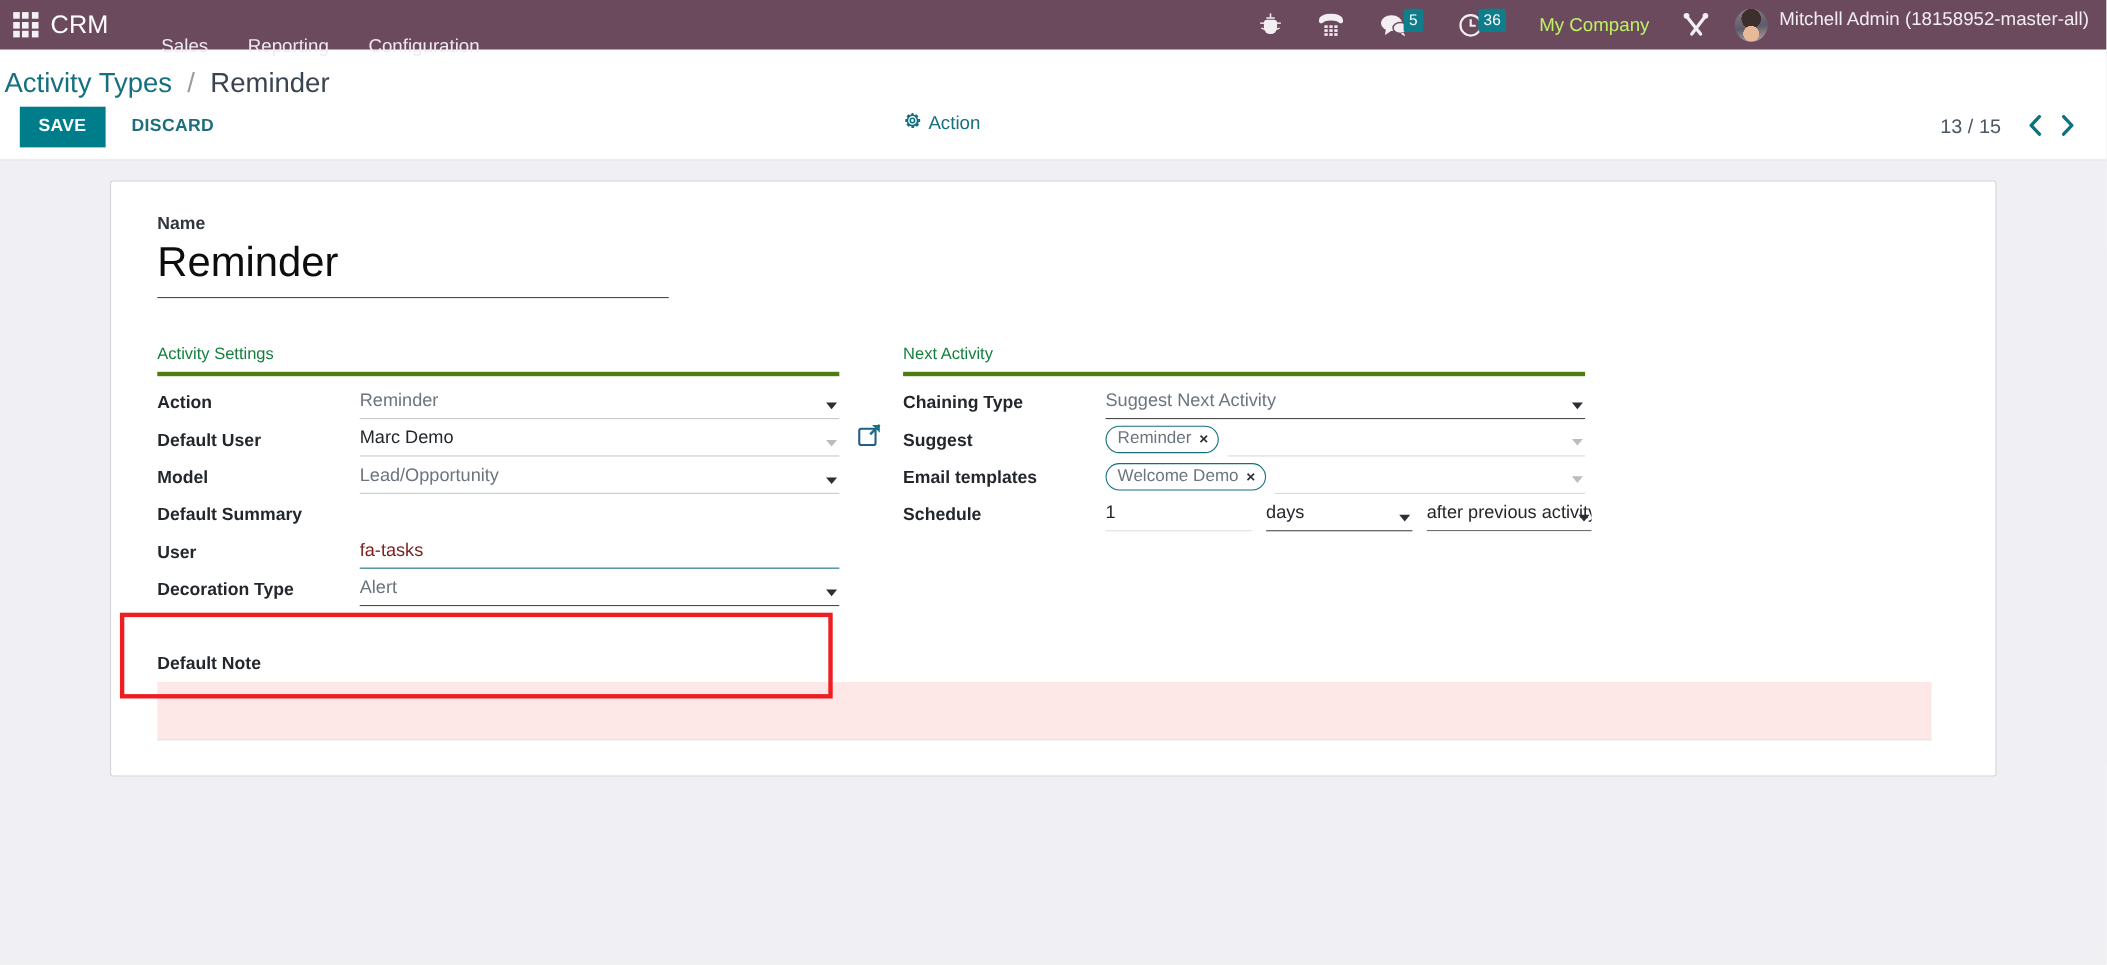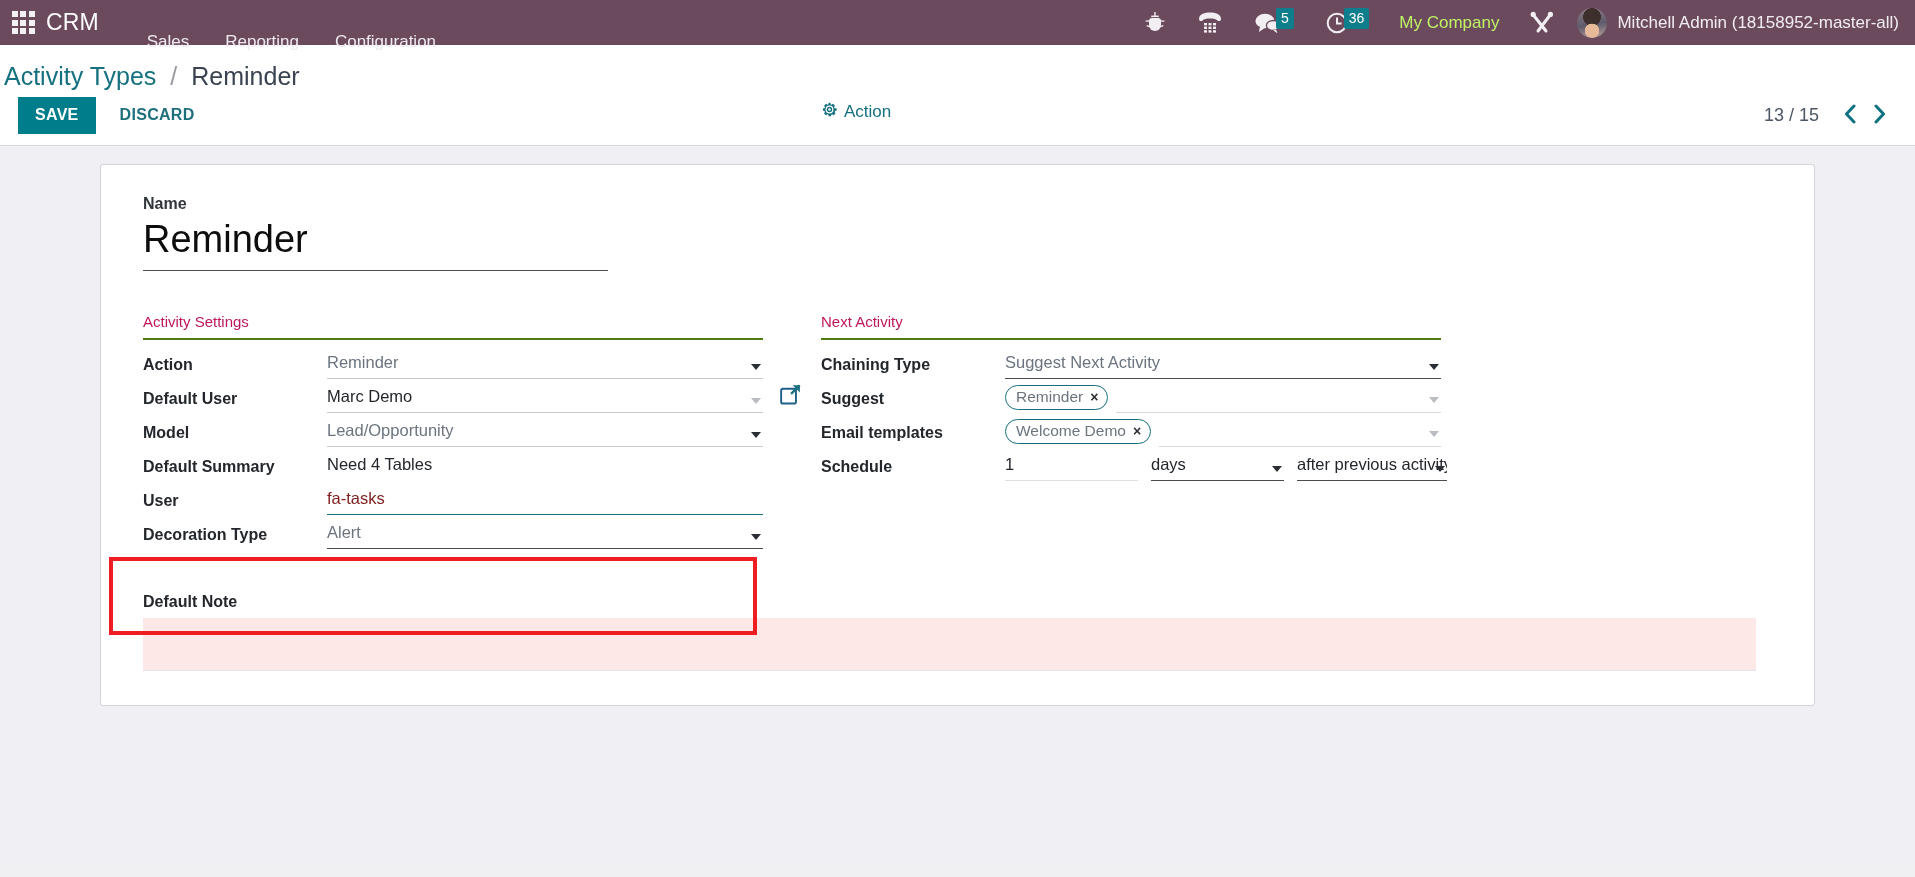--- a/index.html
+++ b/index.html
@@ -83,21 +83,21 @@
   }
   .company {
     font-size: 17px;
     color: #bef264;
     padding: 0 14px;
     cursor: pointer;
     white-space: nowrap;
   }
   .user-box {
     display: flex;
-    align-items: center;
+    align-items: flex-start;
     padding: 0 10px 0 6px;
     cursor: pointer;
     white-space: nowrap;
   }
   .avatar {
     width: 30px; height: 30px;
     border-radius: 50%;
     margin-right: 10px;
     background:
       radial-gradient(circle at 50% 76%, #e7b999 0 26%, transparent 27%),
@@ -217,23 +217,23 @@
     padding-bottom: 7px;
     line-height: 1.2;
     cursor: text;
   }
 
   
   .cols { display: flex; gap: 58px; }
   .col { width: 620px; flex: none; }
   .group-title {
     font-size: 15px;
-    color: #be185d;
+    color: #15803d;
     padding-bottom: 8px;
-    border-bottom: 2px solid #4d7c0f;
+    border-bottom: 4px solid #4d7c0f;
     margin-bottom: 5px;
     font-weight: normal;
   }
   .frow {
     display: flex;
     align-items: flex-end;
     height: 34px;
   }
   .flabel {
     width: 184px;
@@ -505,23 +505,20 @@
         <div class="frow">
           <div class="flabel">Model</div>
           <div class="fval">
             <div class="inp">Lead/Opportunity</div>
             <span class="caret"></span>
           </div>
         </div>
 
         <div class="frow">
           <div class="flabel">Default Summary</div>
-          <div class="fval">
-            <div class="inp dark noline">Need 4 Tables</div>
-          </div>
         </div>
 
         <div class="frow">
           <div class="flabel">User</div>
           <div class="fval">
             <div class="inp teal">fa-tasks</div>
           </div>
         </div>
 
         <div class="frow">

